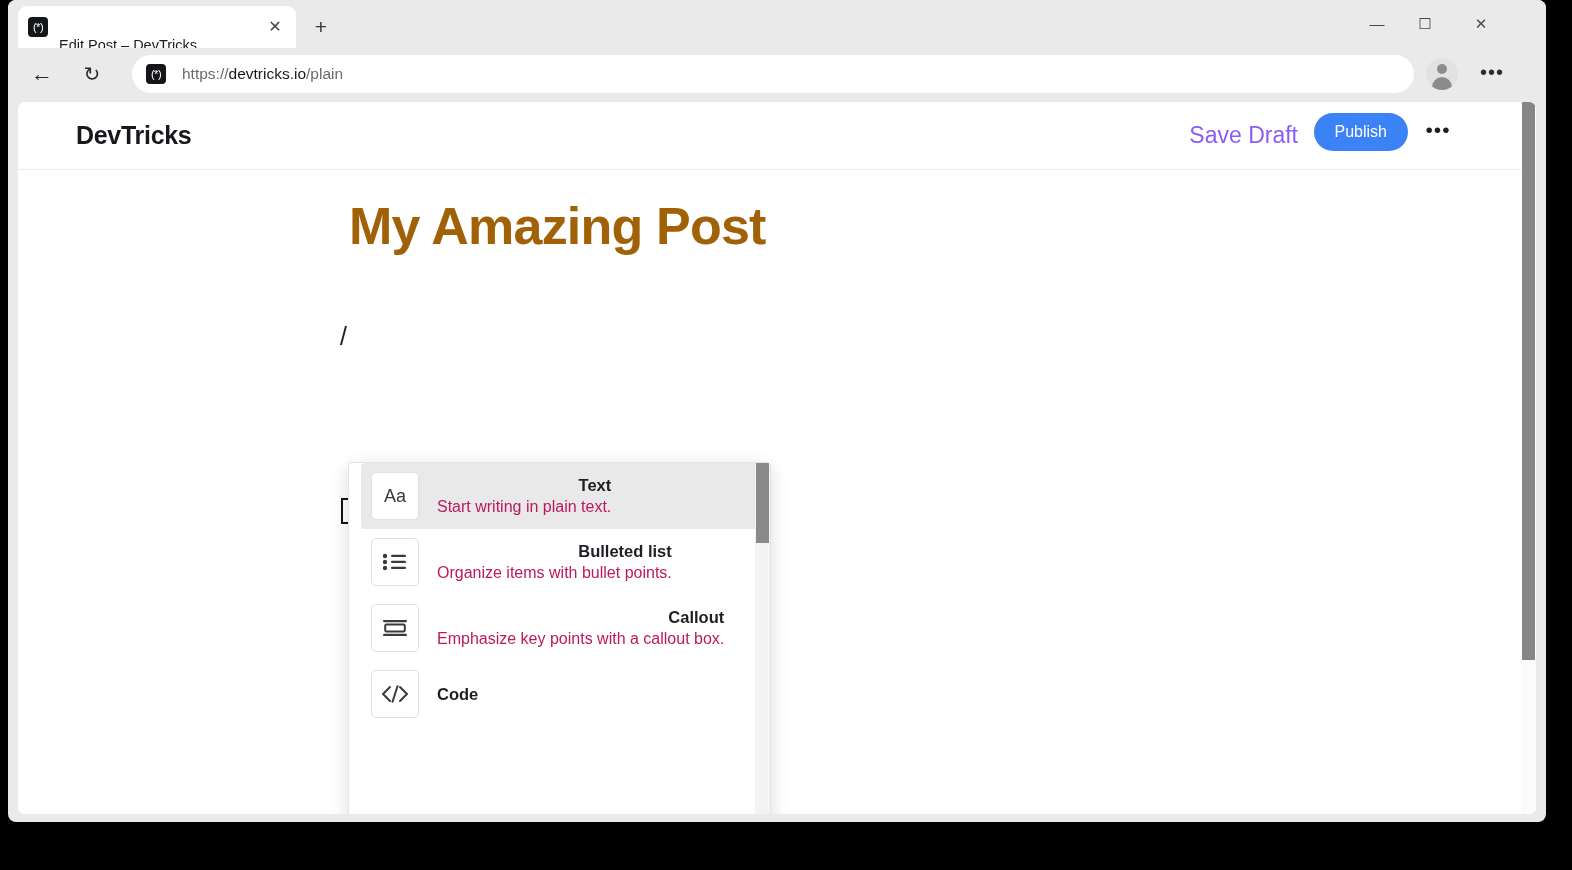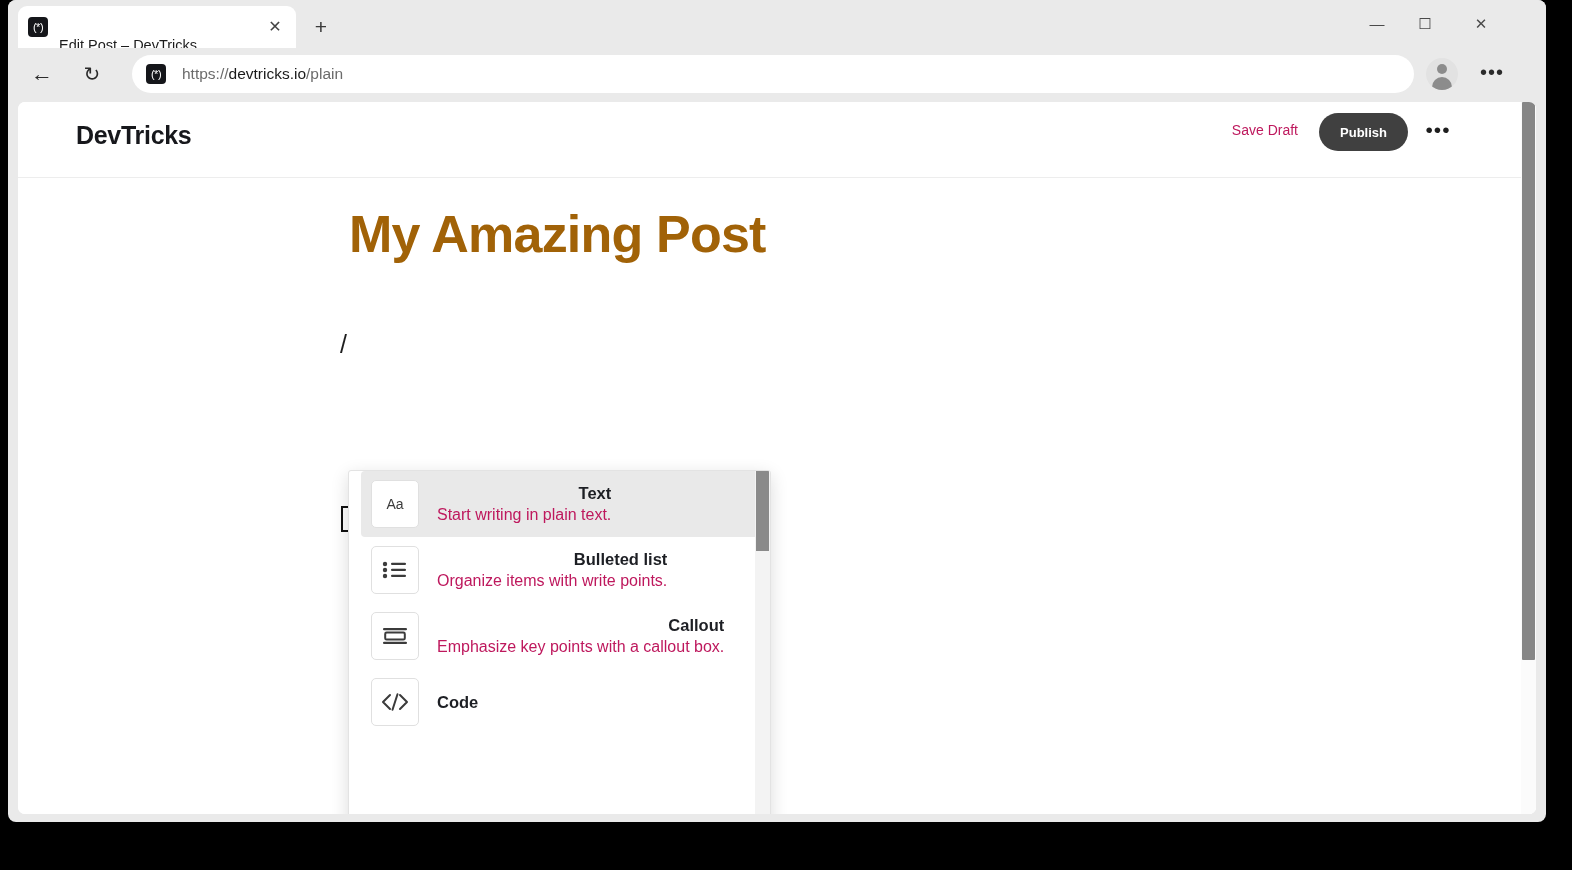--- a/index.html
+++ b/index.html
@@ -191,56 +191,56 @@
     width: 1518px;
     height: 712px;
     background: #ffffff;
     border-radius: 7px 7px 7px 7px;
     overflow: hidden;
   }
 
   
   #app-header {
     position: relative;
-    height: 76px;
+    height: 68px;
     border-bottom: 1px solid #ededed;
     background: #ffffff;
   }
   #brand-logo {
     position: absolute;
     left: 58px;
     top: 19px;
     font-size: 25px;
     font-weight: 700;
     color: #17181c;
     letter-spacing: -0.3px;
   }
   #save-draft-button {
     position: absolute;
     right: 238px;
     top: 20px;
-    font-size: 14px;
-    color: #be185d;
+    font-size: 23px;
+    color: #8b5cf6;
     background: none;
     border: none;
     font-family: "Liberation Sans", sans-serif;
     cursor: pointer;
   }
   #publish-button {
     position: absolute;
     right: 128px;
     top: 11px;
     height: 38px;
     padding: 0 21px;
     border-radius: 19px;
     border: none;
-    background: #404040;
+    background: #3b82f6;
     color: #ffffff;
-    font-size: 13px;
-    font-weight: 700;
+    font-size: 16px;
+    font-weight: 400;
     font-family: "Liberation Sans", sans-serif;
     cursor: pointer;
   }
   #app-more-button {
     position: absolute;
     right: 82px;
     top: 14px;
     width: 32px; height: 32px;
     text-align: center;
     line-height: 28px;
@@ -318,21 +318,21 @@
     width: 48px; height: 48px;
     border: 1px solid #e0e0e0;
     border-radius: 5px;
     background: #ffffff;
     display: flex;
     align-items: center;
     justify-content: center;
     color: #3a3a3a;
   }
   .menu-icon-box .glyph-text {
-    font-size: 14px;
+    font-size: 18px;
     font-family: "Liberation Sans", sans-serif;
     color: #3b3b3b;
   }
   .menu-item-body {
     margin-left: 18px;
     overflow: hidden;
     text-align: right;
   }
   .menu-item-title {
     font-size: 16.5px;
@@ -458,21 +458,21 @@
                 <circle cx="3" cy="4" r="2.2" fill="#3b3b3b"></circle>
                 <circle cx="3" cy="10" r="2.2" fill="#3b3b3b"></circle>
                 <circle cx="3" cy="16" r="2.2" fill="#3b3b3b"></circle>
                 <rect x="9" y="2.7" width="15" height="2.3" rx="1.1" fill="#3b3b3b"></rect>
                 <rect x="9" y="8.7" width="15" height="2.3" rx="1.1" fill="#3b3b3b"></rect>
                 <rect x="9" y="14.7" width="15" height="2.3" rx="1.1" fill="#3b3b3b"></rect>
               </svg>
             </div>
             <div class="menu-item-body">
               <div class="menu-item-title">Bulleted list</div>
-              <div class="menu-item-desc">Organize items with write points.</div>
+              <div class="menu-item-desc">Organize items with bullet points.</div>
             </div>
           </div>
 
 
           <div class="menu-item">
             <div class="menu-icon-box">
               <svg width="26" height="20" viewBox="0 0 26 20" aria-hidden="true">
                 <rect x="1" y="2" width="24" height="2.3" rx="1.1" fill="#3b3b3b"></rect>
                 <rect x="3.2" y="6.6" width="19.6" height="7" rx="1.4" fill="none" stroke="#3b3b3b" stroke-width="2"></rect>
                 <rect x="1" y="15.7" width="24" height="2.3" rx="1.1" fill="#3b3b3b"></rect>

